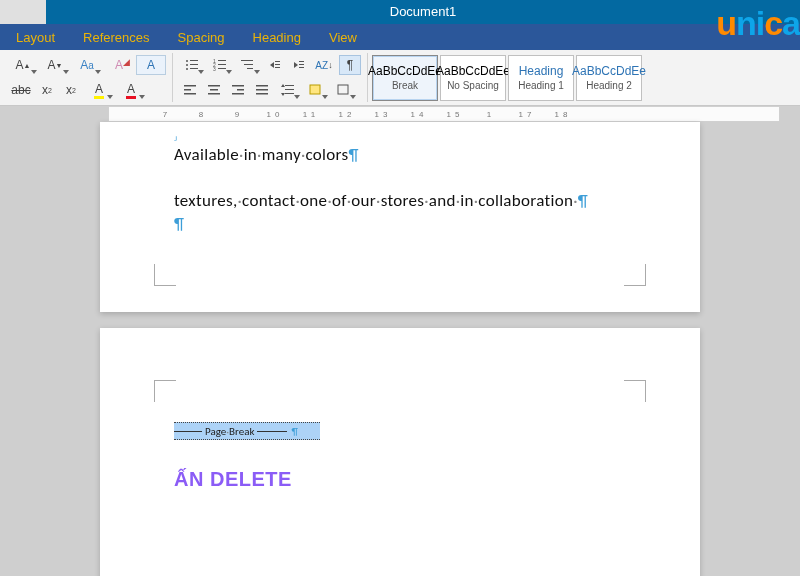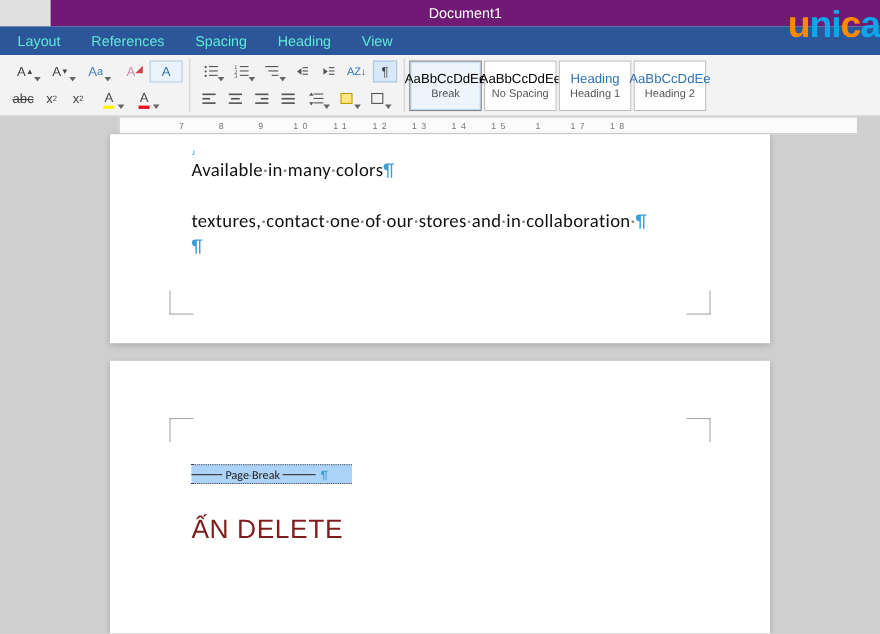--- a/index.html
+++ b/index.html
@@ -1,21 +1,21 @@
 <!DOCTYPE html>
 <html><head>
 <meta charset="utf-8">
 <style>
   * { margin: 0; padding: 0; box-sizing: border-box; }
   body { font-family: "Segoe UI", Arial, sans-serif; background: #e0e0e0; width: 800px; height: 576px; overflow: hidden; position: relative; }
   
-  .titlebar { background: #701a75; height: 24px; color: #fff; text-align: center; font-size: 13px; line-height: 24px; margin-left: 46px; }
+  .titlebar { background: #0369a1; height: 24px; color: #fff; text-align: center; font-size: 13px; line-height: 24px; margin-left: 46px; }
   
   .menubar { background: #2b579a; height: 26px; display: flex; align-items: center; padding-left: 2px; }
-  .menubar-item { color: #5eead4; font-size: 13px; padding: 4px 14px; cursor: pointer; }
+  .menubar-item { color: #eab308; font-size: 13px; padding: 4px 14px; cursor: pointer; }
   
   .ribbon { background: #f3f3f3; height: 56px; border-bottom: 1px solid #c8c8c8; display: flex; align-items: stretch; padding: 3px 2px; overflow: hidden; }
   .ribbon-group { border-right: 1px solid #d0d0d0; padding: 2px 6px; display: flex; flex-direction: column; justify-content: space-between; }
   .ribbon-row { display: flex; align-items: center; gap: 2px; }
   .rbtn { width: 22px; height: 20px; display: flex; align-items: center; justify-content: center; border: 1px solid transparent; font-size: 12px; cursor: pointer; color: #444; position: relative; }
   .rbtn svg { display: block; }
   .rbtn .caret { position: absolute; right: 0; bottom: 0; border-left: 3px solid transparent; border-right: 3px solid transparent; border-top: 4px solid #666; }
   .rbtn.wide { width: 30px; }
   .rbtn.xw { width: 26px; }
   
@@ -44,21 +44,21 @@
   .crop-tl { border-top: 1px solid #aaa; border-left: 1px solid #aaa; }
   .crop-tr { border-top: 1px solid #aaa; border-right: 1px solid #aaa; }
   .crop-bl { border-bottom: 1px solid #aaa; border-left: 1px solid #aaa; }
   .crop-br { border-bottom: 1px solid #aaa; border-right: 1px solid #aaa; }
   
   .pagebreak-sel { position: absolute; left: 74px; top: 94px; width: 146px; height: 18px; background: #add3f7; font-size: 11px; font-family: "Calibri", Arial, sans-serif; color: #222; display: flex; align-items: center; border-top: 1px dotted #444; border-bottom: 1px dotted #444; }
   .pagebreak-sel .line { flex: 0 0 28px; border-top: 1px solid #333; }
   .pagebreak-sel .txt { padding: 0 3px; }
   .pagebreak-sel .line2 { flex: 0 0 30px; border-top: 1px solid #333; }
   
-  .press-delete { position: absolute; left: 74px; top: 140px; font-size: 24px; font-weight: 400; color: #7f1d1d; font-family: Arial, sans-serif; letter-spacing: 0.5px; }
+  .press-delete { position: absolute; left: 74px; top: 140px; font-size: 20px; font-weight: 700; color: #8b5cf6; font-family: Arial, sans-serif; letter-spacing: 0.5px; }
   
   .watermark { position: absolute; top: 4px; right: 0; font-size: 34px; font-weight: 700; letter-spacing: -1px; pointer-events: none; font-family: Arial, sans-serif; }
   .watermark .u { color: #ff8a00; }
   .watermark .n { color: #0ea5e9; }
   .watermark .i { color: #0ea5e9; }
   .watermark .c { color: #ff8a00; }
   .watermark .a { color: #0ea5e9; }
 </style>
 </head>
 <body>

